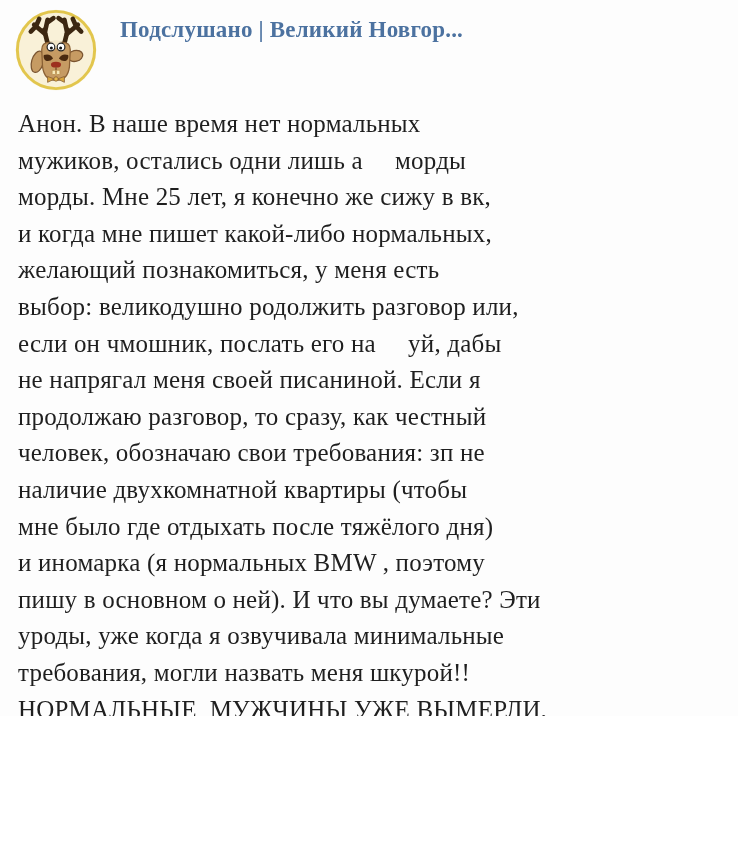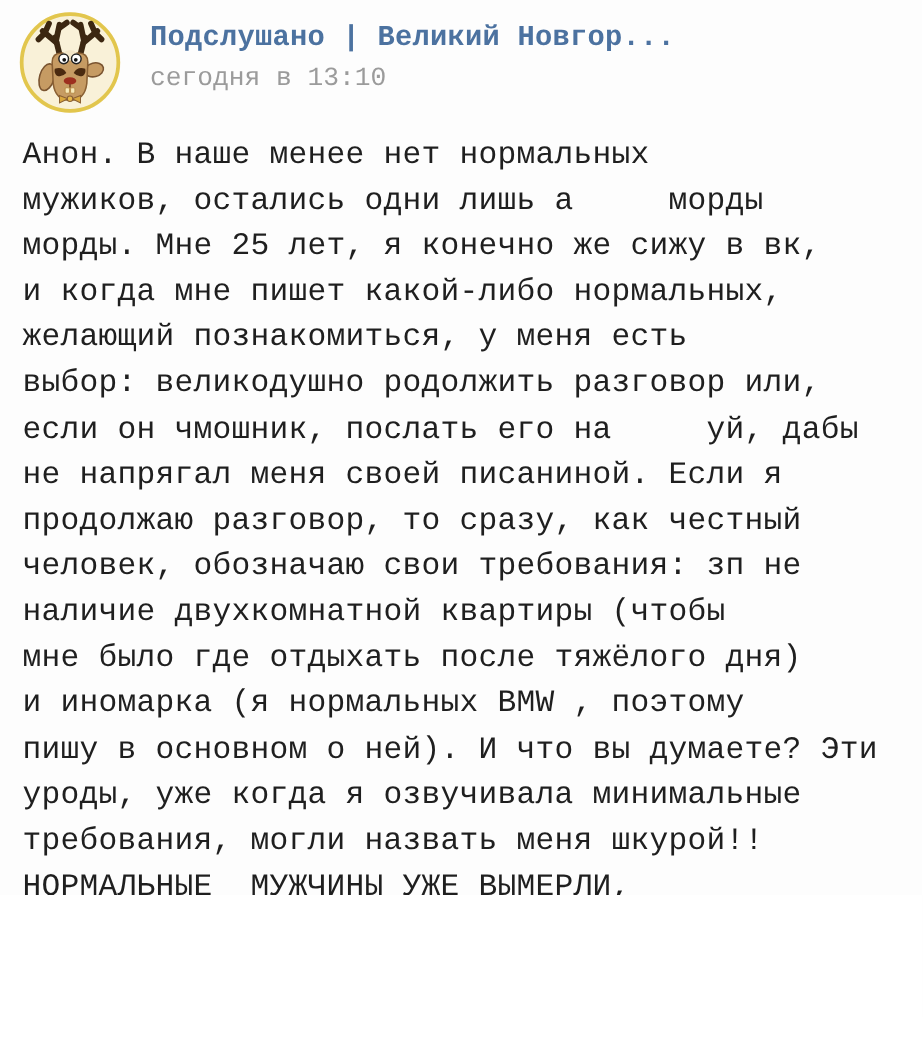--- a/index.html
+++ b/index.html
@@ -5,21 +5,21 @@
   html, body {
     margin: 0;
     padding: 0;
     background: #ffffff;
   }
   .post {
     position: relative;
     width: 738px;
     height: 716px;
     background: #fdfdfd;
-    font-family: Liberation Mono, monospace;
+    font-family: Liberation Serif, serif;
     overflow: hidden;
   }
   .post-header {
     position: absolute;
     top: 8px;
     left: 14px;
     display: flex;
     align-items: flex-start;
   }
   .avatar {
@@ -109,27 +109,26 @@
           <rect x="50.5" y="74" width="4.2" height="5.2" rx="1" fill="#f7e9b8" stroke="#b98f4e" stroke-width="1"></rect>
           <path d="M40 81.5 L48 84.5 L40 88.5 Z" fill="#d9a73e" stroke="#8a6034" stroke-width="1"></path>
           <path d="M60 81.5 L52 84.5 L60 88.5 Z" fill="#d9a73e" stroke="#8a6034" stroke-width="1"></path>
           <circle cx="50" cy="84.5" r="2.6" fill="#e6b84c" stroke="#8a6034" stroke-width="1"></circle>
         </svg>
       </span>
     </div>
 
     <div class="header-text">
       <div class="group-name">Подслушано | Великий Новгор...</div>
-      <div class="timestamp">сегодня в 13:10</div>
     </div>
 
   </div>
 
   <div class="post-text">
-      <div class="line">Анон. В наше менее нет нормальных</div>
+      <div class="line">Анон. В наше время нет нормальных</div>
       <div class="line">мужиков, остались одни лишь а     морды</div>
       <div class="line">морды. Мне 25 лет, я конечно же сижу в вк,</div>
       <div class="line">и когда мне пишет какой-либо нормальных,</div>
       <div class="line">желающий познакомиться, у меня есть</div>
       <div class="line">выбор: великодушно родолжить разговор или,</div>
       <div class="line">если он чмошник, послать его на     уй, дабы</div>
       <div class="line">не напрягал меня своей писаниной. Если я</div>
       <div class="line">продолжаю разговор, то сразу, как честный</div>
       <div class="line">человек, обозначаю свои требования: зп не</div>
       <div class="line">наличие двухкомнатной квартиры (чтобы</div>

